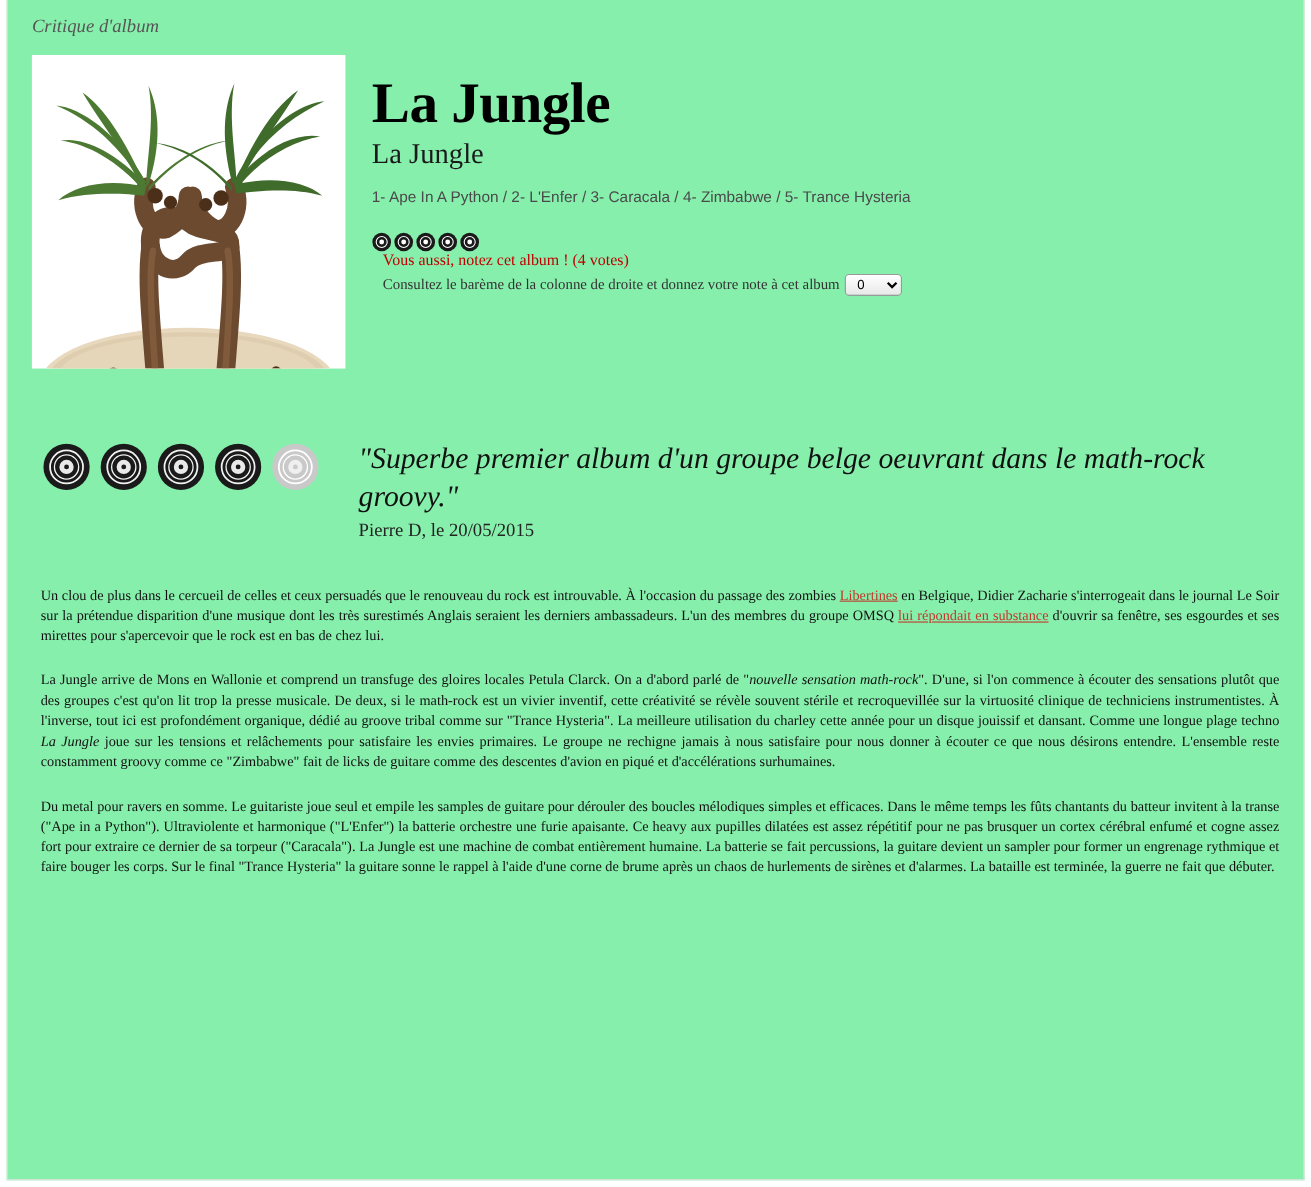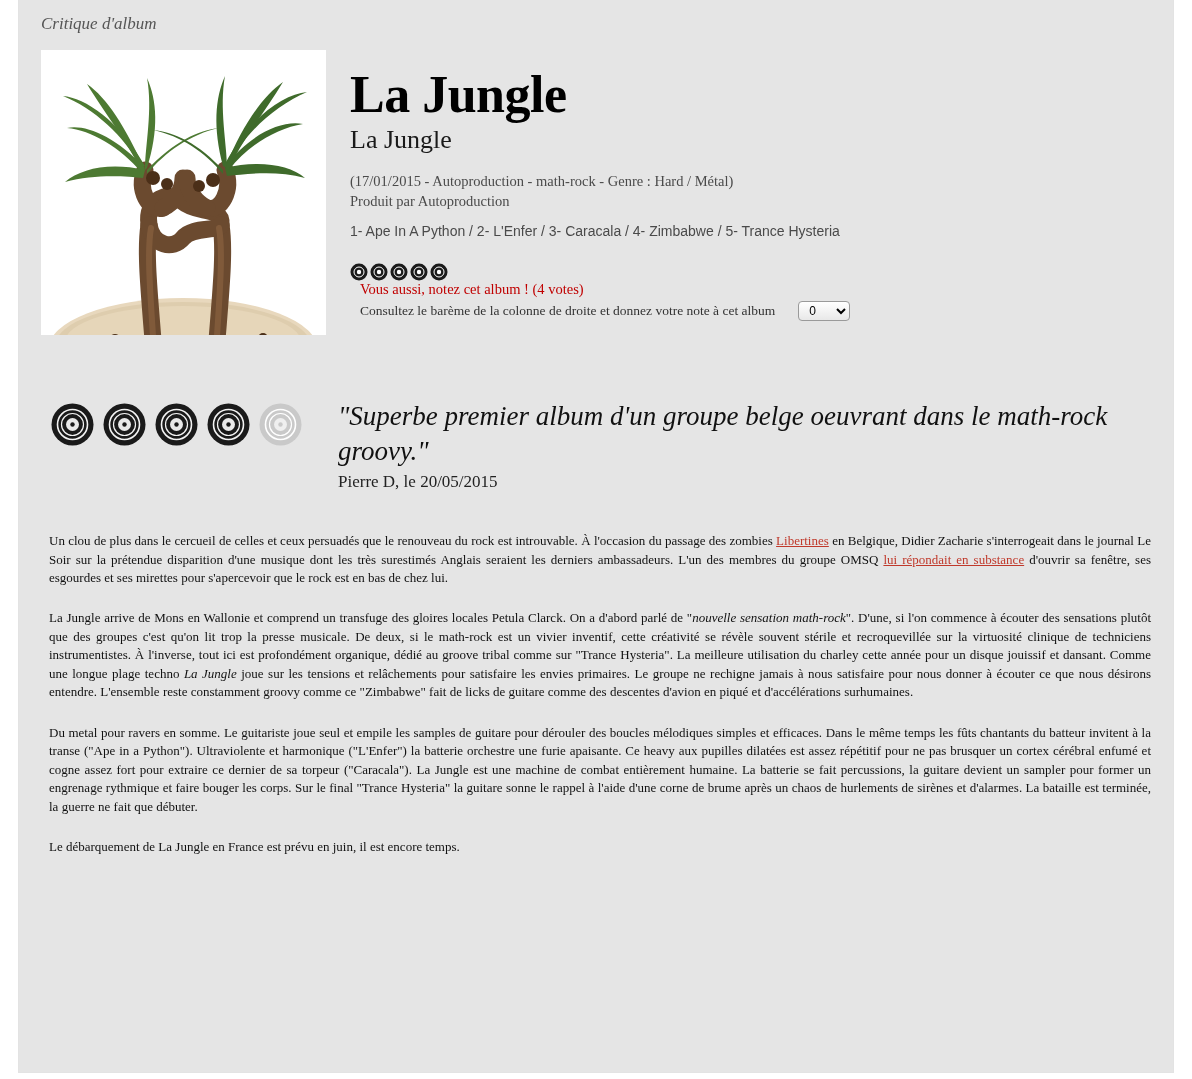--- a/index.html
+++ b/index.html
@@ -17,23 +17,23 @@
     width: 1192px;
     min-height: 1079px;
     background: #fff;
     padding: 0;
     position: relative;
   }
   .page-frame {
     border-left: 1px solid #e3e3e3;
     border-right: 1px solid #e3e3e3;
     border-bottom: 1px solid #e3e3e3;
-    margin: 0 18px;
+    margin: 0 6px;
     min-height: 1073px;
-    background: #e5e5e5;
+    background: #86efac;
   }
   .section-label {
     font-family: "Liberation Serif", serif;
     font-style: italic;
     font-size: 17px;
     color: #555;
     padding: 14px 0 10px 22px;
   }
 
   
@@ -104,21 +104,21 @@
     font-family: "Liberation Serif", serif;
     font-size: 14.5px;
     margin-bottom: 3px;
   }
   .rate-sub {
     font-family: "Liberation Serif", serif;
     font-size: 13.5px;
     color: #333;
     display: flex;
     align-items: center;
-    gap: 23px;
+    gap: 5px;
   }
   select.note-select {
     font-family: "Liberation Sans", sans-serif;
     font-size: 12px;
     height: 20px;
     padding: 0 2px 0 6px;
     border: 1px solid #9a9a9a;
     border-radius: 4px;
     background: linear-gradient(#ffffff, #e8e8e8);
     width: 52px;
@@ -227,24 +227,20 @@
           <circle cx="74" cy="290" r="6" fill="#4b2f18"></circle>
           <circle cx="96" cy="300" r="6" fill="#4b2f18"></circle>
           <circle cx="196" cy="296" r="6" fill="#4b2f18"></circle>
           <circle cx="222" cy="288" r="5" fill="#4b2f18"></circle>
         </svg>
       </div>
 
       <div class="album-info">
         <h1 class="album-title">La Jungle</h1>
         <div class="album-artist">La Jungle</div>
-        <div class="album-meta">
-          <div>(17/01/2015 - Autoproduction - math-rock - Genre : Hard / Métal)</div>
-          <div>Produit par Autoproduction</div>
-        </div>
         <div class="album-tracks">1- Ape In A Python / 2- L'Enfer / 3- Caracala / 4- Zimbabwe / 5- Trance Hysteria</div>
 
         <div class="rate-row">
           <div class="mini-discs">
             <svg width="18" height="18" viewBox="0 0 18 18">
                 <circle cx="9" cy="9" r="8.5" fill="#1a1a1a"></circle>
                 <circle cx="9" cy="9" r="5" fill="none" stroke="#ffffff" stroke-width="1"></circle>
                 <circle cx="9" cy="9" r="2.2" fill="#ffffff"></circle>
               </svg>
             <svg width="18" height="18" viewBox="0 0 18 18">
@@ -330,17 +326,16 @@
       </div>
     </div>
 
     <div class="review-body">
       <p><span>Un clou de plus dans le cercueil de celles et ceux persuadés que le renouveau du rock est introuvable. À l'occasion du passage des zombies </span><a class="lnk" href="#">Libertines</a><span> en Belgique, Didier Zacharie s'interrogeait dans le journal Le Soir sur la prétendue disparition d'une musique dont les très surestimés Anglais seraient les derniers ambassadeurs. L'un des membres du groupe OMSQ </span><a class="lnk" href="#">lui répondait en substance</a><span> d'ouvrir sa fenêtre, ses esgourdes et ses mirettes pour s'apercevoir que le rock est en bas de chez lui.</span></p>
 
       <p><span>La Jungle arrive de Mons en Wallonie et comprend un transfuge des gloires locales Petula Clarck. On a d'abord parlé de "</span><em class="it">nouvelle sensation math-rock</em><span>". D'une, si l'on commence à écouter des sensations plutôt que des groupes c'est qu'on lit trop la presse musicale. De deux, si le math-rock est un vivier inventif, cette créativité se révèle souvent stérile et recroquevillée sur la virtuosité clinique de techniciens instrumentistes. À l'inverse, tout ici est profondément organique, dédié au groove tribal comme sur "Trance Hysteria". La meilleure utilisation du charley cette année pour un disque jouissif et dansant. Comme une longue plage techno </span><em class="it">La Jungle</em><span> joue sur les tensions et relâchements pour satisfaire les envies primaires. Le groupe ne rechigne jamais à nous satisfaire pour nous donner à écouter ce que nous désirons entendre. L'ensemble reste constamment groovy comme ce "Zimbabwe" fait de licks de guitare comme des descentes d'avion en piqué et d'accélérations surhumaines.</span></p>
 
       <p>Du metal pour ravers en somme. Le guitariste joue seul et empile les samples de guitare pour dérouler des boucles mélodiques simples et efficaces. Dans le même temps les fûts chantants du batteur invitent à la transe ("Ape in a Python"). Ultraviolente et harmonique ("L'Enfer") la batterie orchestre une furie apaisante. Ce heavy aux pupilles dilatées est assez répétitif pour ne pas brusquer un cortex cérébral enfumé et cogne assez fort pour extraire ce dernier de sa torpeur ("Caracala"). La Jungle est une machine de combat entièrement humaine. La batterie se fait percussions, la guitare devient un sampler pour former un engrenage rythmique et faire bouger les corps. Sur le final "Trance Hysteria" la guitare sonne le rappel à l'aide d'une corne de brume après un chaos de hurlements de sirènes et d'alarmes. La bataille est terminée, la guerre ne fait que débuter.</p>
 
-      <p>Le débarquement de La Jungle en France est prévu en juin, il est encore temps.</p>
     </div>
 
   </div>
 </div>
 
 </body></html>

